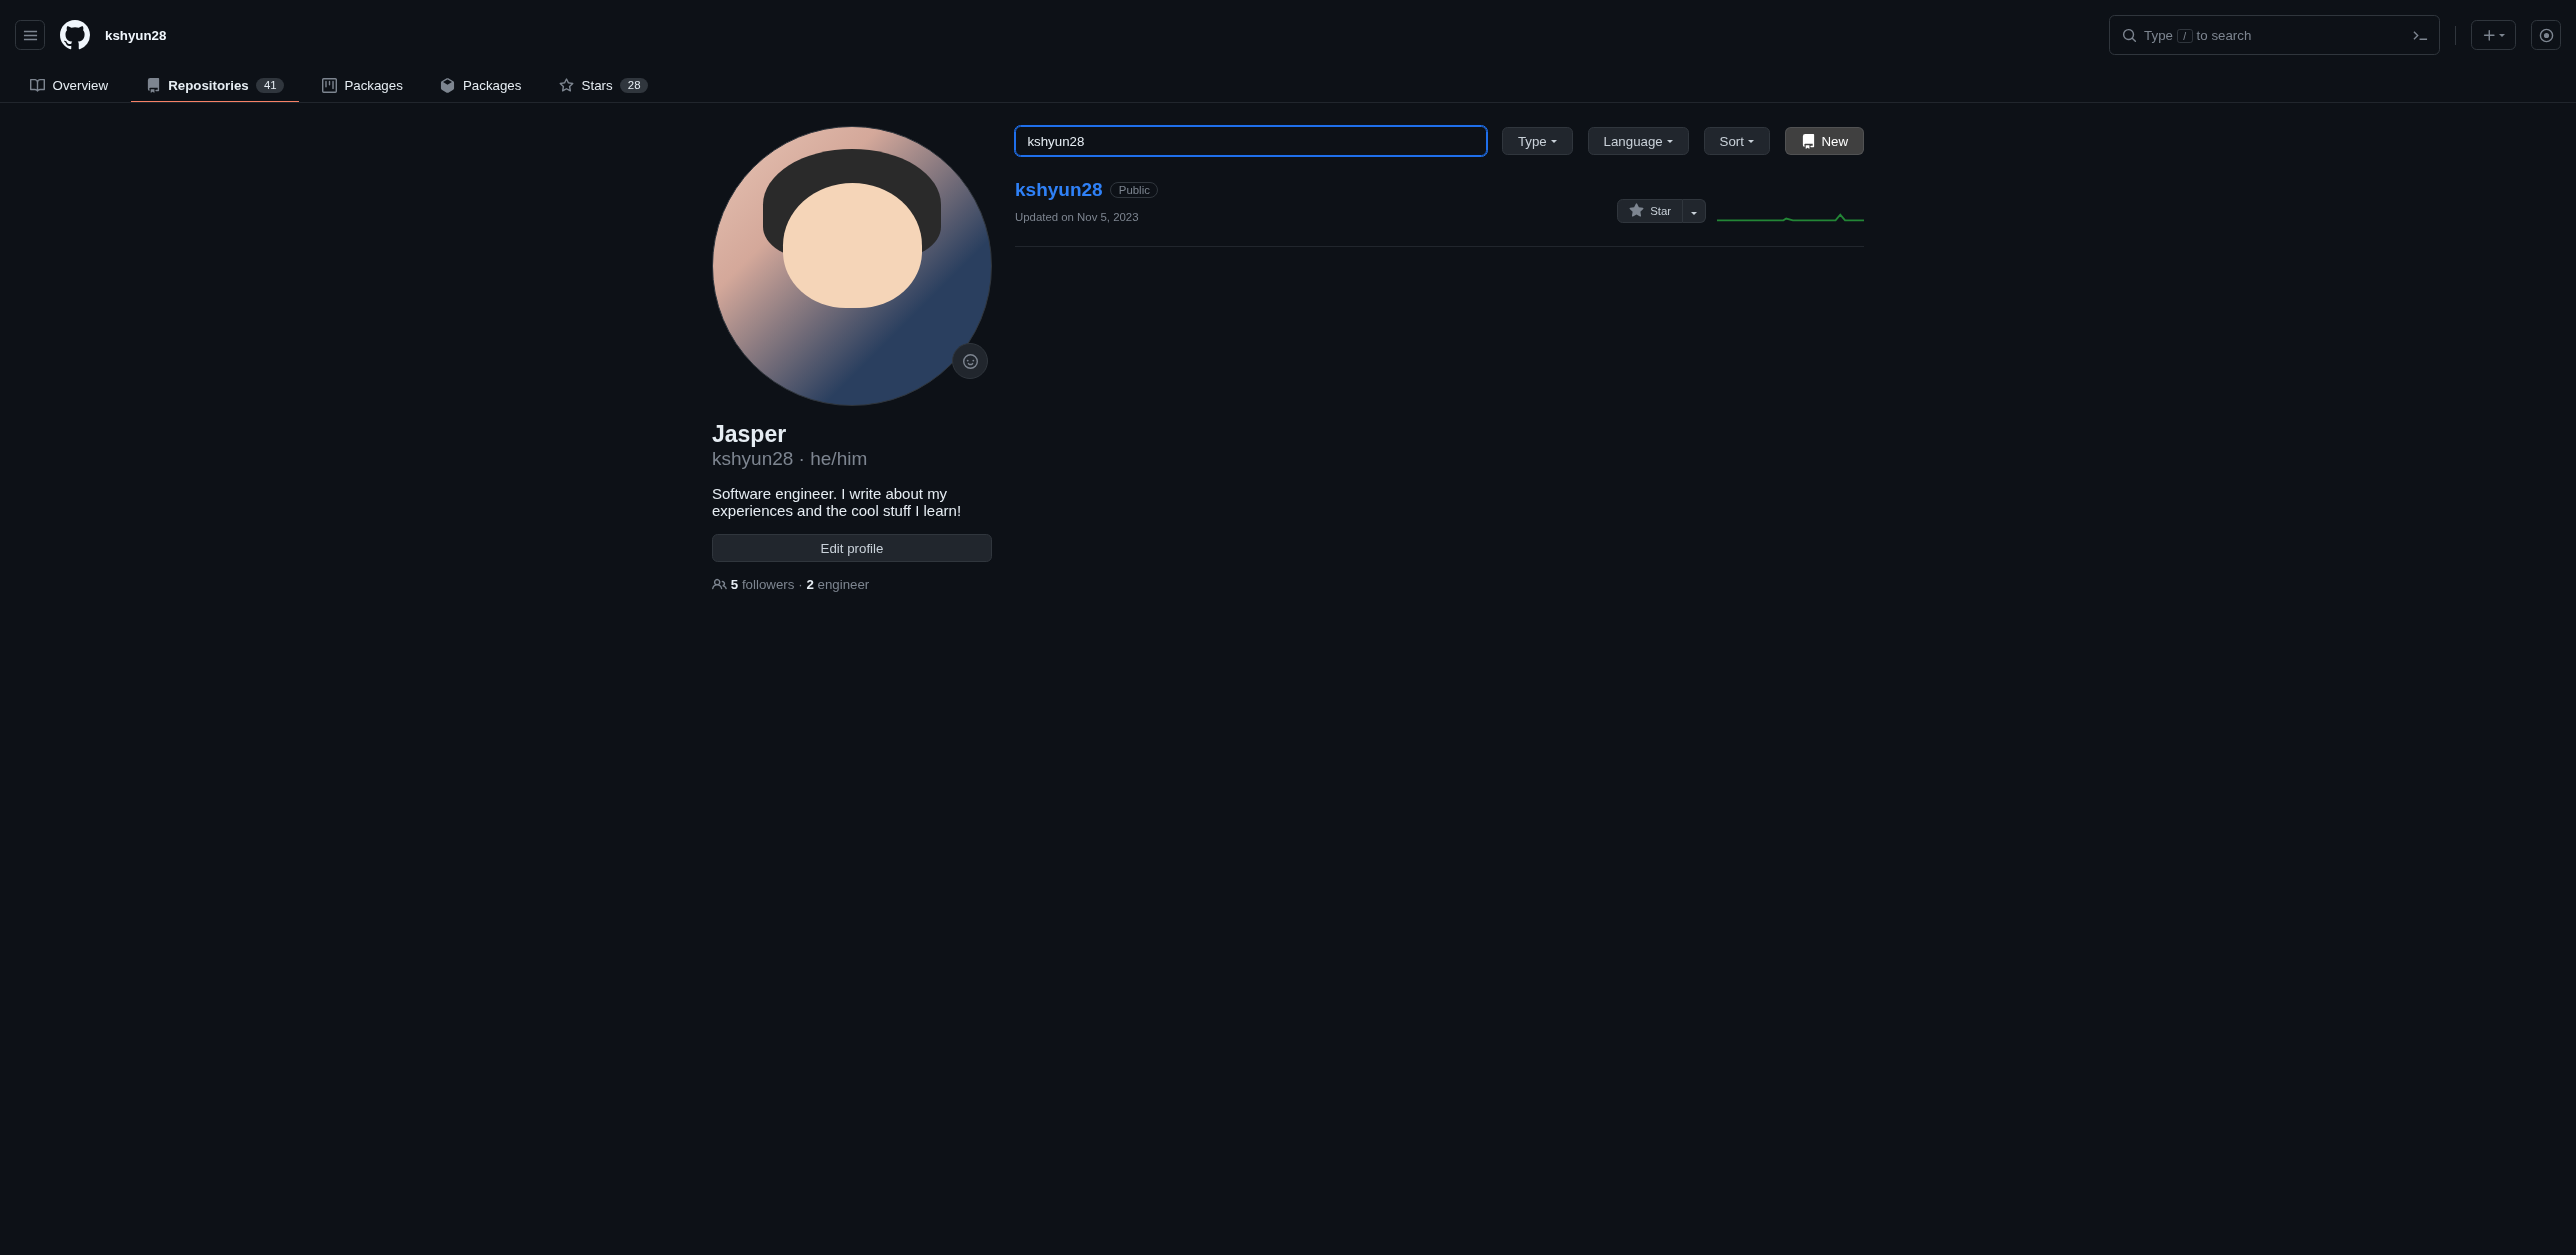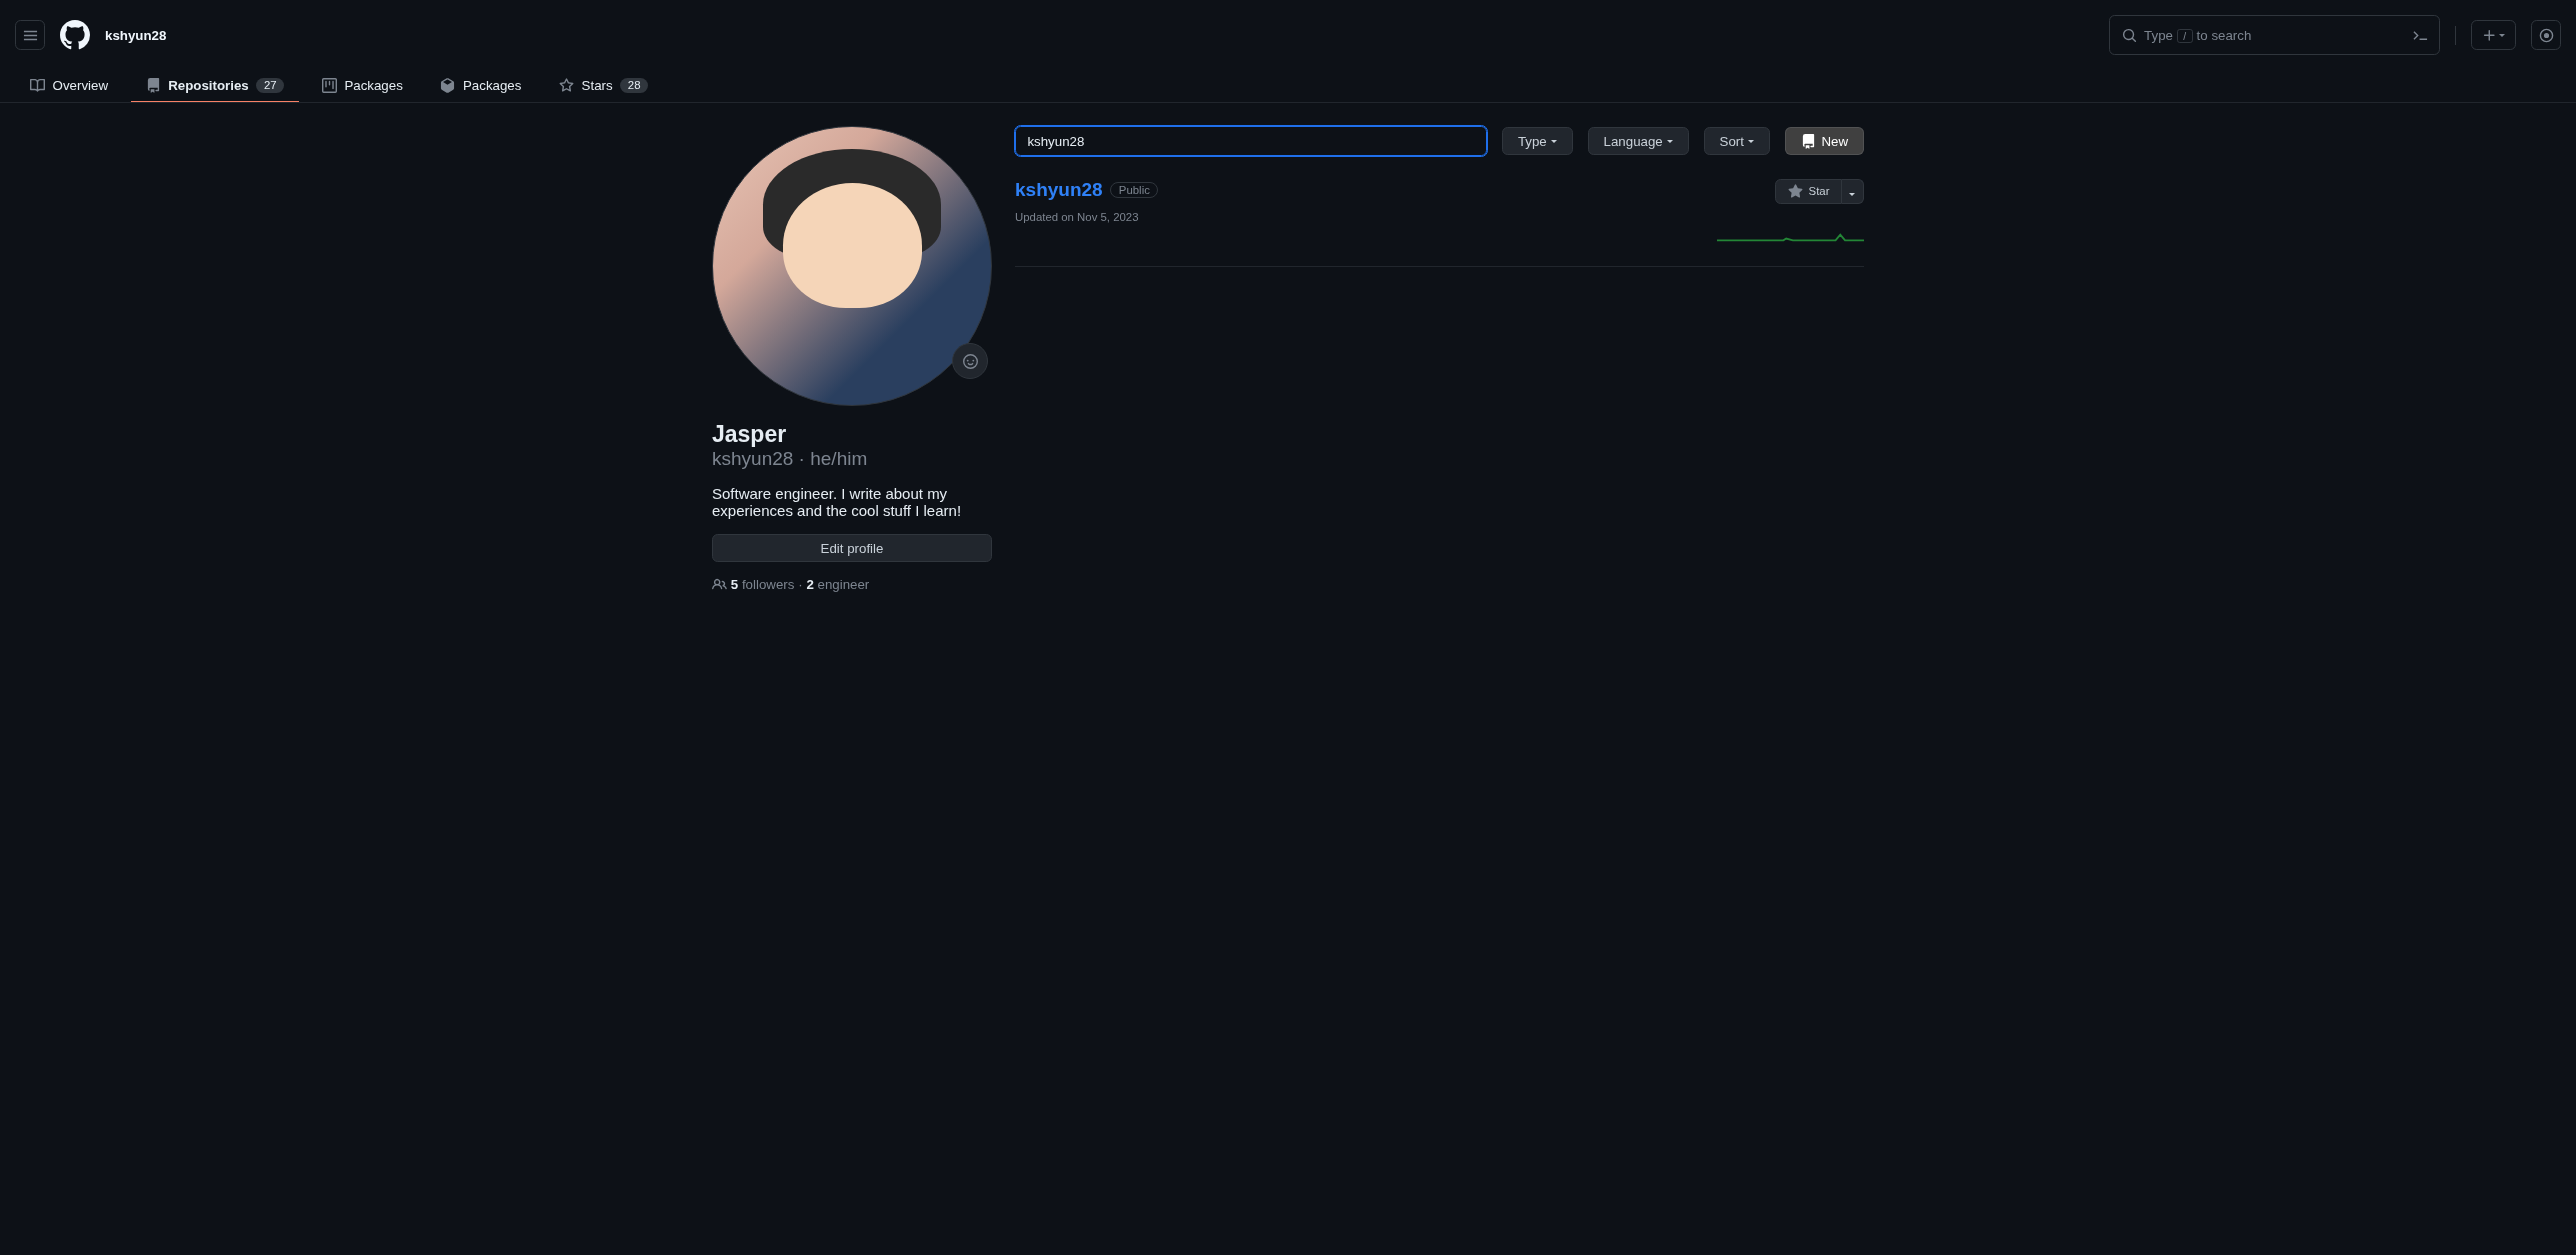--- a/index.html
+++ b/index.html
@@ -322,21 +322,20 @@
       font-size: 11.4px;
       color: #7d8590;
     }
     .repo-updated {
       margin-top: 10px;
       font-size: 11.4px;
       color: #7d8590;
     }
     .repo-right {
       display: flex;
-      flex-direction: column;
       align-items: flex-end;
       gap: 11.4px;
     }
     .star-btn-group {
       display: flex;
     }
     .star-btn {
       background: #21262d;
       border: 0.9px solid #30363d;
       border-radius: 5.7px 0 0 5.7px;
@@ -420,21 +419,21 @@
     <svg width="15" height="15" viewBox="0 0 16 16" fill="#7d8590">
         <path d="M0 1.75A.75.75 0 01.75 1h4.253c1.227 0 2.317.59 3 1.501A3.743 3.743 0 0111.006 1h4.245a.75.75 0 01.75.75v10.5a.75.75 0 01-.75.75h-4.507a2.25 2.25 0 00-1.591.659l-.622.621a.75.75 0 01-1.06 0l-.622-.621A2.25 2.25 0 005.258 13H.75a.75.75 0 01-.75-.75zm7.251 10.324l.004-5.073-.002-2.253A2.25 2.25 0 005.003 2.5H1.5v9h3.757a3.75 3.75 0 011.994.574zM8.755 4.75l-.004 7.322a3.752 3.752 0 011.992-.572H14.5v-9h-3.495a2.25 2.25 0 00-2.25 2.25z"></path>
       </svg>
     <span>Overview</span>
   </div>
   <div class="nav-tab active">
     <svg width="15" height="15" viewBox="0 0 16 16" fill="#7d8590">
         <path d="M2 2.5A2.5 2.5 0 014.5 0h8.75a.75.75 0 01.75.75v12.5a.75.75 0 01-.75.75h-2.5a.75.75 0 010-1.5h1.75v-2h-8a1 1 0 00-.714 1.7.75.75 0 01-1.072 1.05A2.495 2.495 0 012 11.5zm10.5-1V9h-8c-.356 0-.694.074-1 .208V2.5a1 1 0 011-1zM5 12.25v3.25a.25.25 0 00.4.2l1.45-1.087a.25.25 0 01.3 0L8.6 15.7a.25.25 0 00.4-.2v-3.25a.25.25 0 00-.25-.25h-3.5a.25.25 0 00-.25.25z"></path>
       </svg>
     <span>Repositories</span>
-    <span class="counter-badge">27</span>
+    <span class="counter-badge">41</span>
   </div>
   <div class="nav-tab">
     <svg width="15" height="15" viewBox="0 0 16 16" fill="#7d8590">
         <path d="M0 1.75C0 .784.784 0 1.75 0h12.5C15.216 0 16 .784 16 1.75v12.5A1.75 1.75 0 0114.25 16H1.75A1.75 1.75 0 010 14.25zM1.75 1.5a.25.25 0 00-.25.25v12.5c0 .138.112.25.25.25h12.5a.25.25 0 00.25-.25V1.75a.25.25 0 00-.25-.25zM11.75 3a.75.75 0 01.75.75v7.5a.75.75 0 01-1.5 0v-7.5a.75.75 0 01.75-.75zm-8.25.75a.75.75 0 011.5 0v5.5a.75.75 0 01-1.5 0zM8 3a.75.75 0 01.75.75v3.5a.75.75 0 01-1.5 0v-3.5A.75.75 0 018 3z"></path>
       </svg>
     <span>Packages</span>
   </div>
   <div class="nav-tab">
     <svg width="15" height="15" viewBox="0 0 16 16" fill="#7d8590">
         <path d="M8.878.392a1.75 1.75 0 00-1.756 0l-5.25 3.045A1.75 1.75 0 001 4.951v6.098c0 .624.332 1.2.872 1.514l5.25 3.045a1.75 1.75 0 001.756 0l5.25-3.045c.54-.313.872-.89.872-1.514V4.951c0-.624-.332-1.2-.872-1.514zM7.875 1.69a.25.25 0 01.25 0l4.63 2.685L8 7.133 3.245 4.375zM2.5 5.677v5.372c0 .09.047.171.125.216l4.625 2.683V8.432zm6.25 8.271l4.625-2.683a.25.25 0 00.125-.216V5.677L8.75 8.432z"></path>

